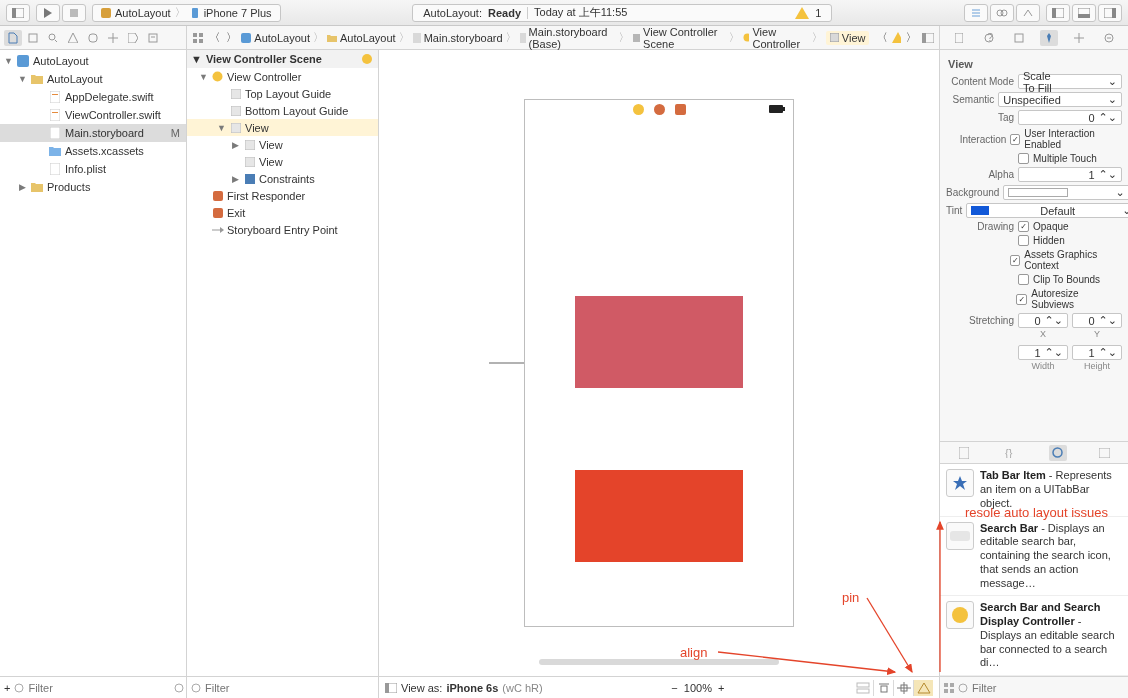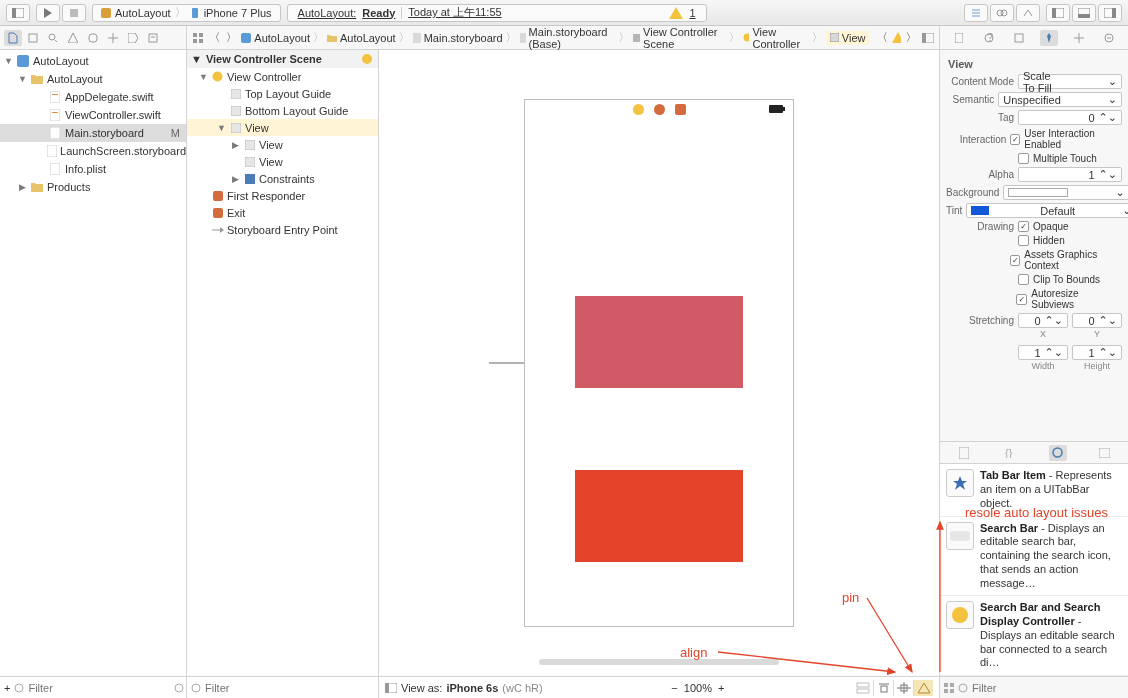--- a/index.html
+++ b/index.html
@@ -1,21 +1,21 @@
 <!DOCTYPE html>
 <html><head>
 <meta charset="utf-8">
 <style>
 * { box-sizing: border-box; margin: 0; padding: 0; font-family: -apple-system, 'Helvetica Neue', Arial, sans-serif; font-size: 11px; color: #333; }
 body { width: 1128px; height: 698px; background: #ececec; position: relative; overflow: hidden; }
 .top-toolbar { height: 26px; background: linear-gradient(#f6f6f6,#e8e8e8); border-bottom:1px solid #c9c9c9; display:flex; align-items:center; padding:0 6px; gap:6px;}
 .tb-btn { width:24px; height:18px; border:1px solid #c6c6c6; border-radius:3px; background:#fafafa; display:flex; align-items:center; justify-content:center; }
 .tb-group { display:flex; gap:2px; }
 .tb-pill { height:18px; padding:0 8px; border:1px solid #c6c6c6; border-radius:3px; background:#fafafa; display:flex; align-items:center; gap:4px;}
-.tb-center { flex:1; display:flex; justify-content:flex-start;text-decoration:underline; }
+.tb-center { flex:1; display:flex; justify-content:center; }
 .status-bar { height:18px; border:1px solid #c6c6c6; border-radius:3px; background:#fafafa; display:flex; align-items:center; padding:0 10px; gap:6px; min-width:420px; color:#666;}
 .status-sep { width:1px; height:12px; background:#ccc;}
 .warn-badge { width:14px; height:12px; }
 .row2 { height:24px; background:#f7f7f7; border-bottom:1px solid #d3d3d3; display:flex; }
 .nav-toolbar { width:187px; border-right:1px solid #d3d3d3; display:flex; align-items:center; gap:2px; padding:0 4px;}
 .nav-icn { width:18px; height:16px; display:flex; align-items:center; justify-content:center; border-radius:2px;}
 .nav-icn.sel { background:#dcdcdc;}
 .jumpbar { flex:1; display:flex; align-items:center; padding:0 4px; gap:3px;}
 .jmp-sep { color:#aaa; }
 .jmp-item { display:flex; align-items:center; gap:3px; color:#555;}
@@ -369,25 +369,25 @@
             <svg width="10" height="12">
               <rect width="10" height="12" fill="#fff" stroke="#ccc"></rect>
             </svg>
           </span>
           <span>Main.storyboard</span>
           <span class="mod">M</span>
         </div>
       <div class="tree-row" style="padding-left:36px">
           <span class="disc"></span>
           <span class="icn">
-            <svg width="10" height="12">
-              <rect width="10" height="12" fill="#fff" stroke="#ccc"></rect>
-            </svg>
-          </span>
-          <span>LaunchScreen.storyboard</span>
+            <svg width="12" height="10">
+              <path d="M0 1h4l1 1h7v8H0z" fill="#7cb3e8"></path>
+            </svg>
+          </span>
+          <span>Assets.xcassets</span>
         </div>
       <div class="tree-row" style="padding-left:36px">
           <span class="disc"></span>
           <span class="icn">
             <svg width="10" height="12">
               <rect width="10" height="12" fill="#fff" stroke="#ccc"></rect>
             </svg>
           </span>
           <span>Info.plist</span>
         </div>

